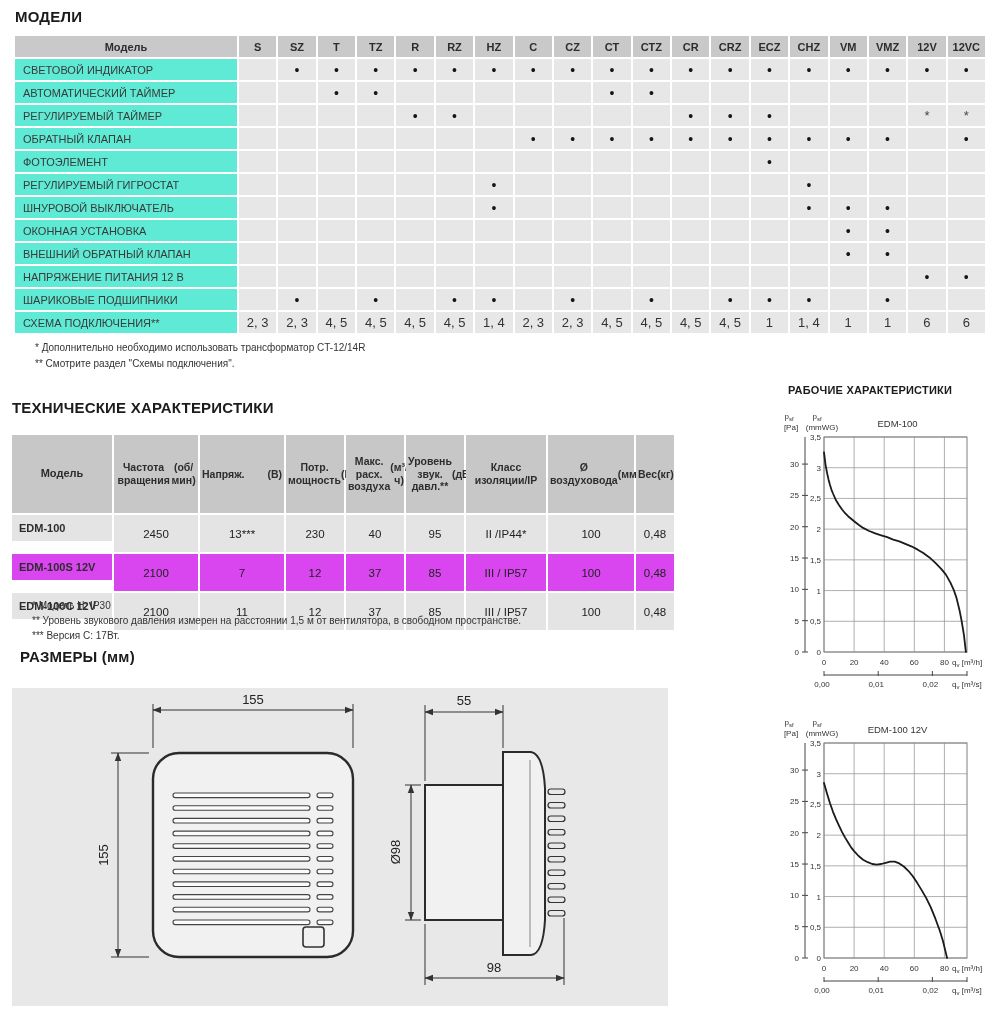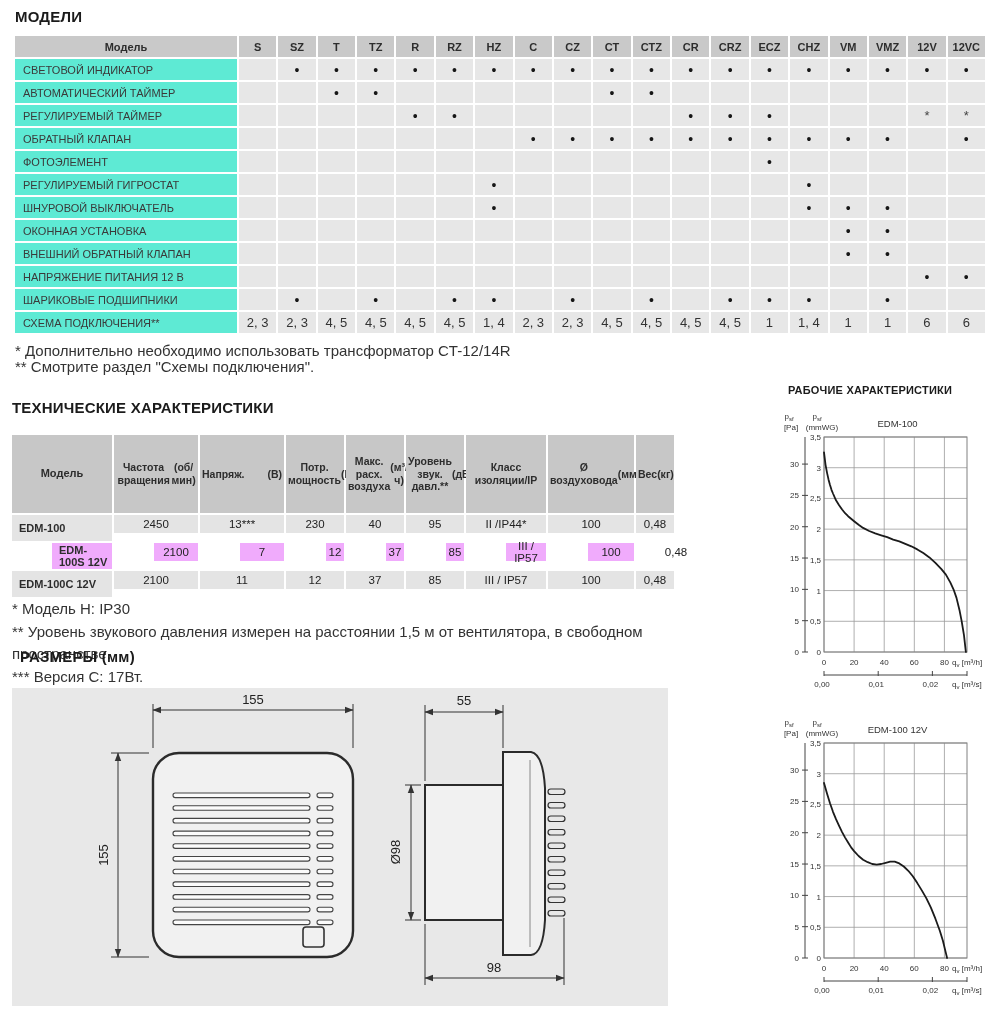--- a/index.html
+++ b/index.html
@@ -7,31 +7,31 @@
         font-family:"Liberation Sans","DejaVu Sans",sans-serif;color:#222;}
   .sec-title{position:absolute;font-size:15px;font-weight:800;color:#1b1b1b;letter-spacing:.2px;}
   
   #models-table{position:absolute;left:15px;top:36px;width:970px;display:grid;gap:2px;grid-auto-rows:21px;}
   .m-head{background:#c9c9c9;font-size:11px;font-weight:700;color:#2d2d2d;display:flex;align-items:center;justify-content:center;}
   .m-rowlabel{background:#5eead4;font-size:11px;color:#3a3a3a;display:flex;align-items:center;padding-left:8px;white-space:nowrap;}
   .m-cell{background:#e7e7e7;display:flex;align-items:center;justify-content:center;color:#222;}
   .m-cell.dot{font-size:14px;color:#161616;}
   .m-cell.star{font-size:13px;color:#444;}
   .m-cell.num{font-size:13px;color:#333;text-align:center;}
-  .foot{position:absolute;font-size:15px;color:#333;line-height:1.5;}
+  .foot{position:absolute;font-size:10px;color:#333;line-height:1.5;margin-left:20px;}
   
   #tech-table{position:absolute;left:12px;top:435px;display:grid;gap:2px;
               grid-template-columns:100px 84px 84px 58px 58px 58px 80px 86px 38px;}
   .t-head{background:#c7c7c7;display:flex;flex-direction:row;justify-content:space-between;align-items:center;
           text-align:center;font-weight:700;font-size:10.5px;line-height:1.2;color:#2d2d2d;
           padding:7px 2px;height:78px;box-sizing:border-box;}
   .t-head.t-model{justify-content:center;font-size:11px;}
-  .t-cell{display:flex;align-items:center;justify-content:center;font-size:11.5px;height:18px;color:#222;text-align:center;}
+  .t-cell{display:flex;align-items:center;justify-content:center;font-size:11.5px;height:37px;color:#222;}
   .t-rowlabel{display:flex;align-items:center;justify-content:flex-start;padding-left:7px;font-size:11px;font-weight:700;height:26px;color:#2d2d2d;}
-  .light{background:#e4e4e4;} .dark{background:#f0abfc;margin-left:40px;}
+  .light{background:#e4e4e4;} .dark{background:#d946ef;}
   
   #dims-svg{position:absolute;left:12px;top:688px;}
   #dims-svg text{font-family:"Liberation Sans","DejaVu Sans",sans-serif;font-size:13px;fill:#222;}
   
   .chart{position:absolute;left:775px;width:225px;height:300px;}
   #chart-0{top:400px;} #chart-1{top:706px;}
   .chart svg{display:block;}
   .chart text{font-family:"Liberation Sans","DejaVu Sans",sans-serif;fill:#333;}
 </style>
 </head>

